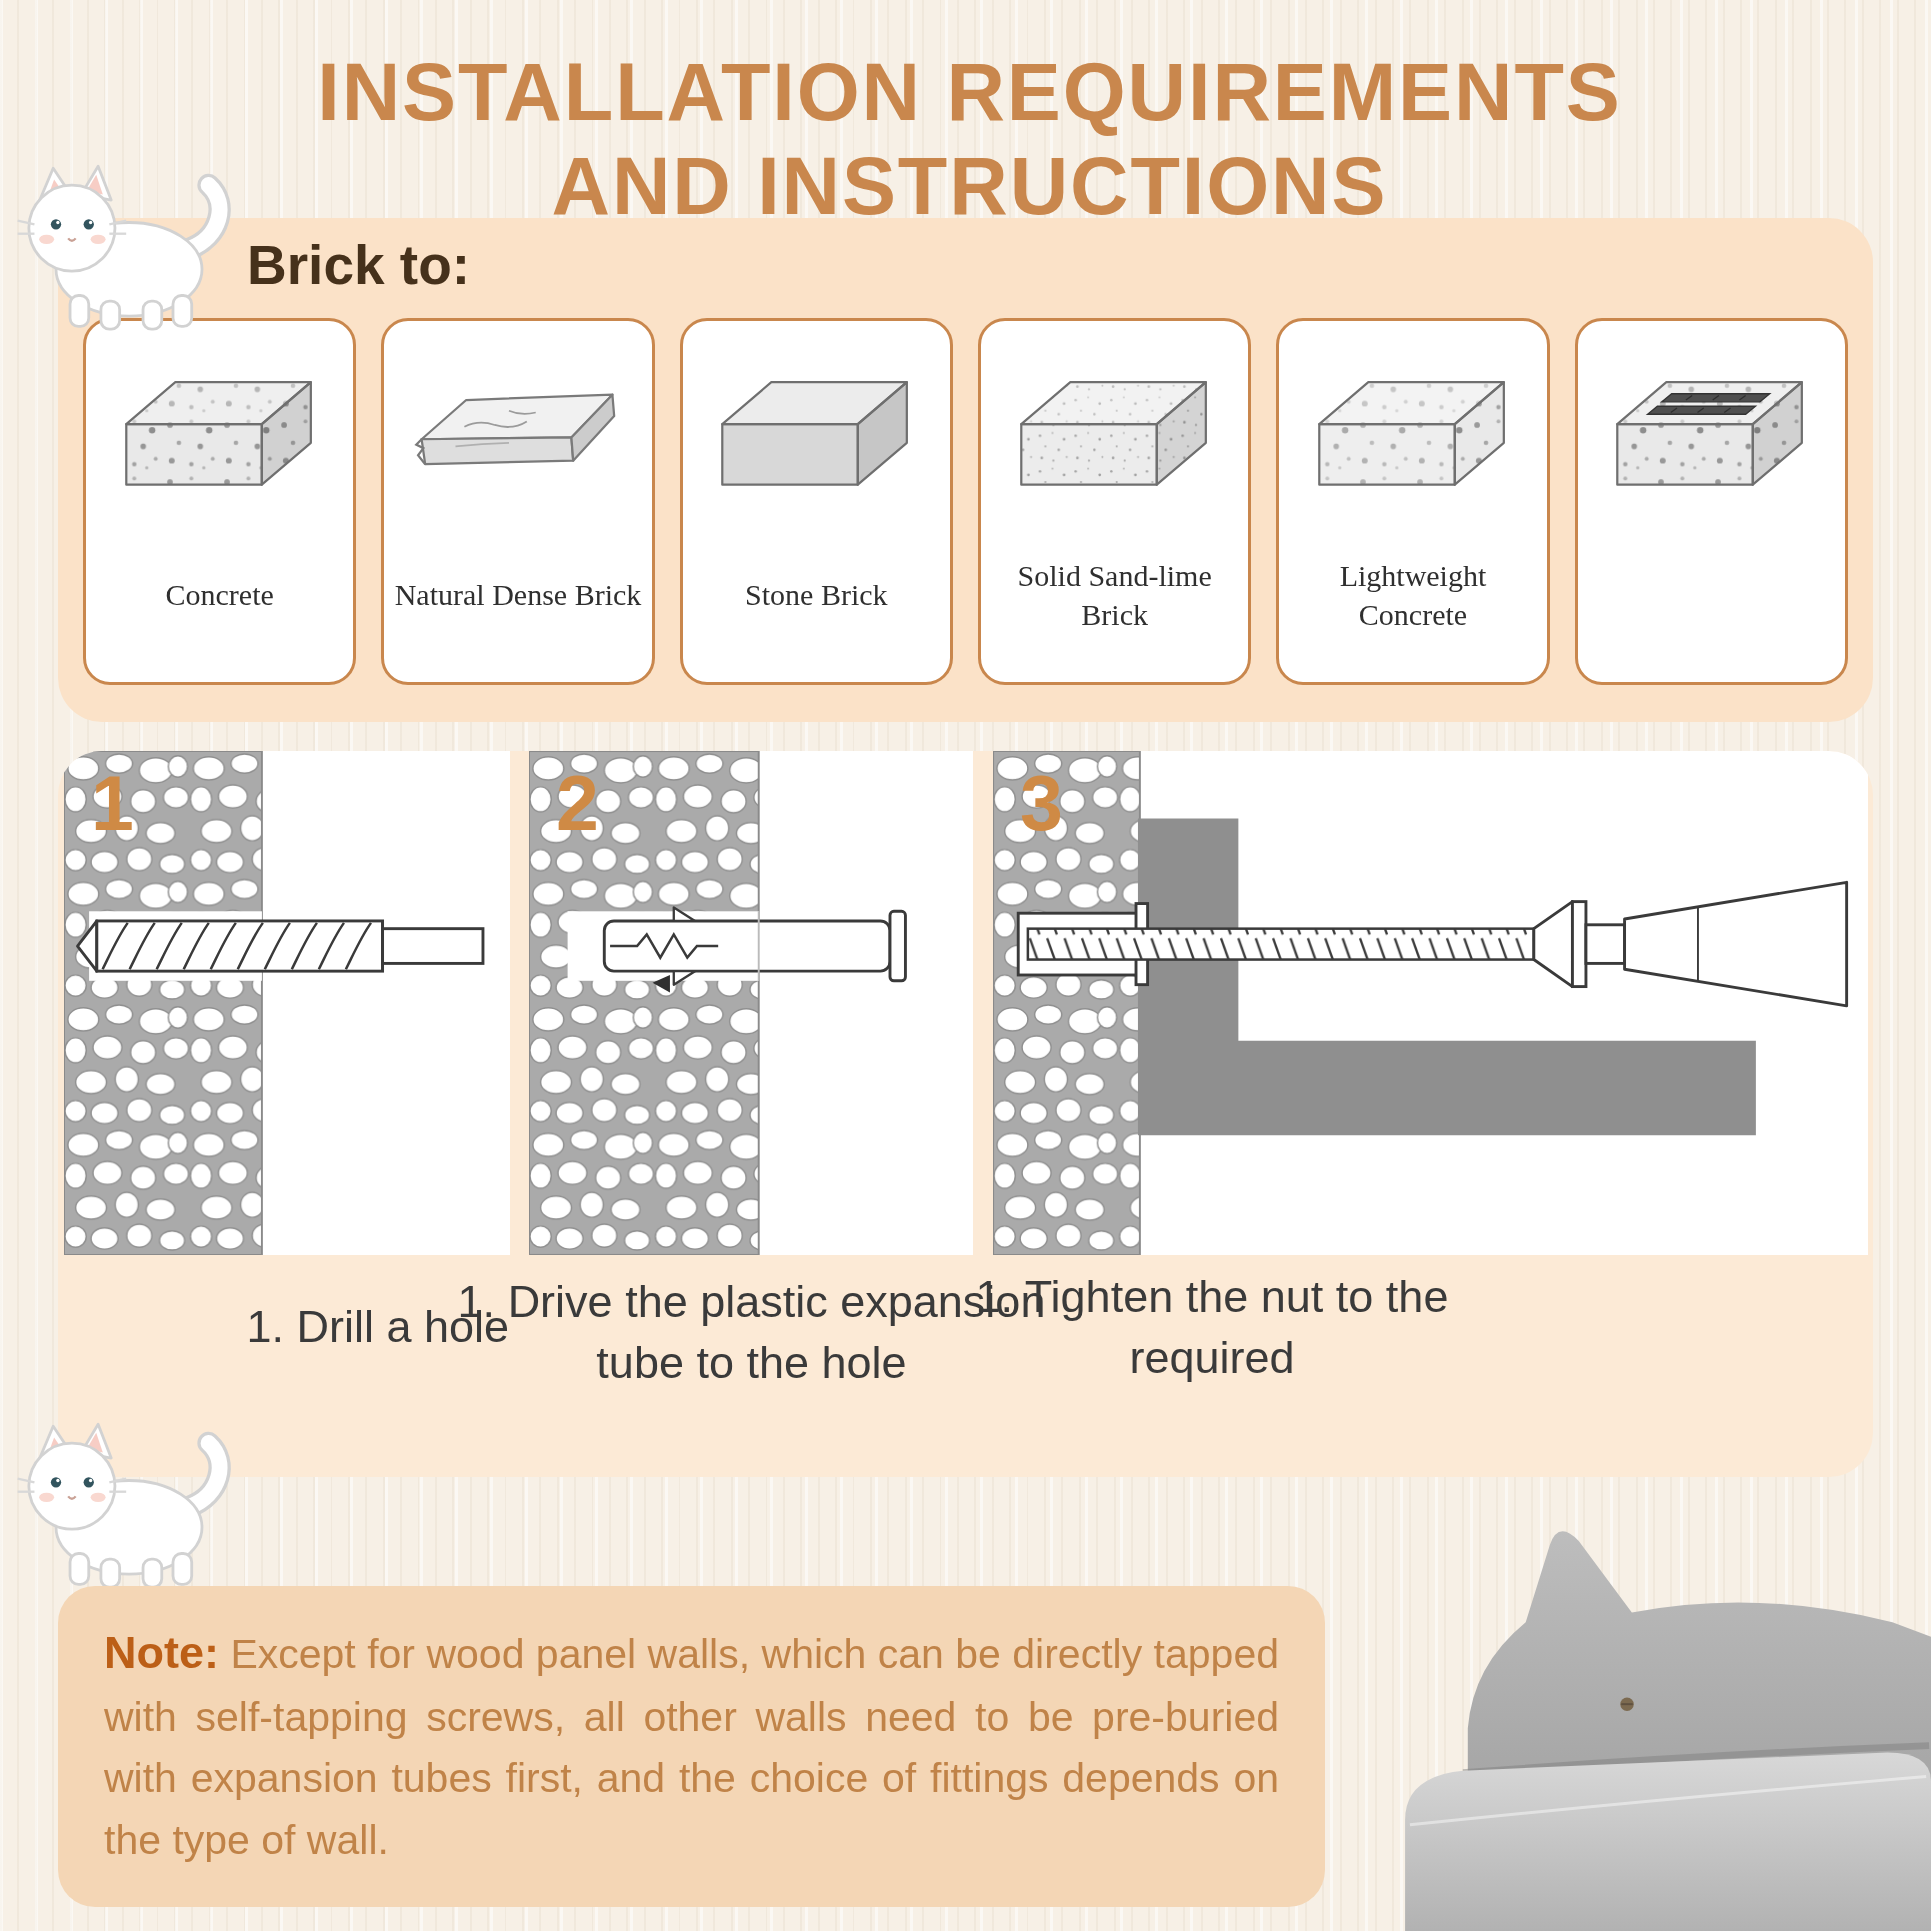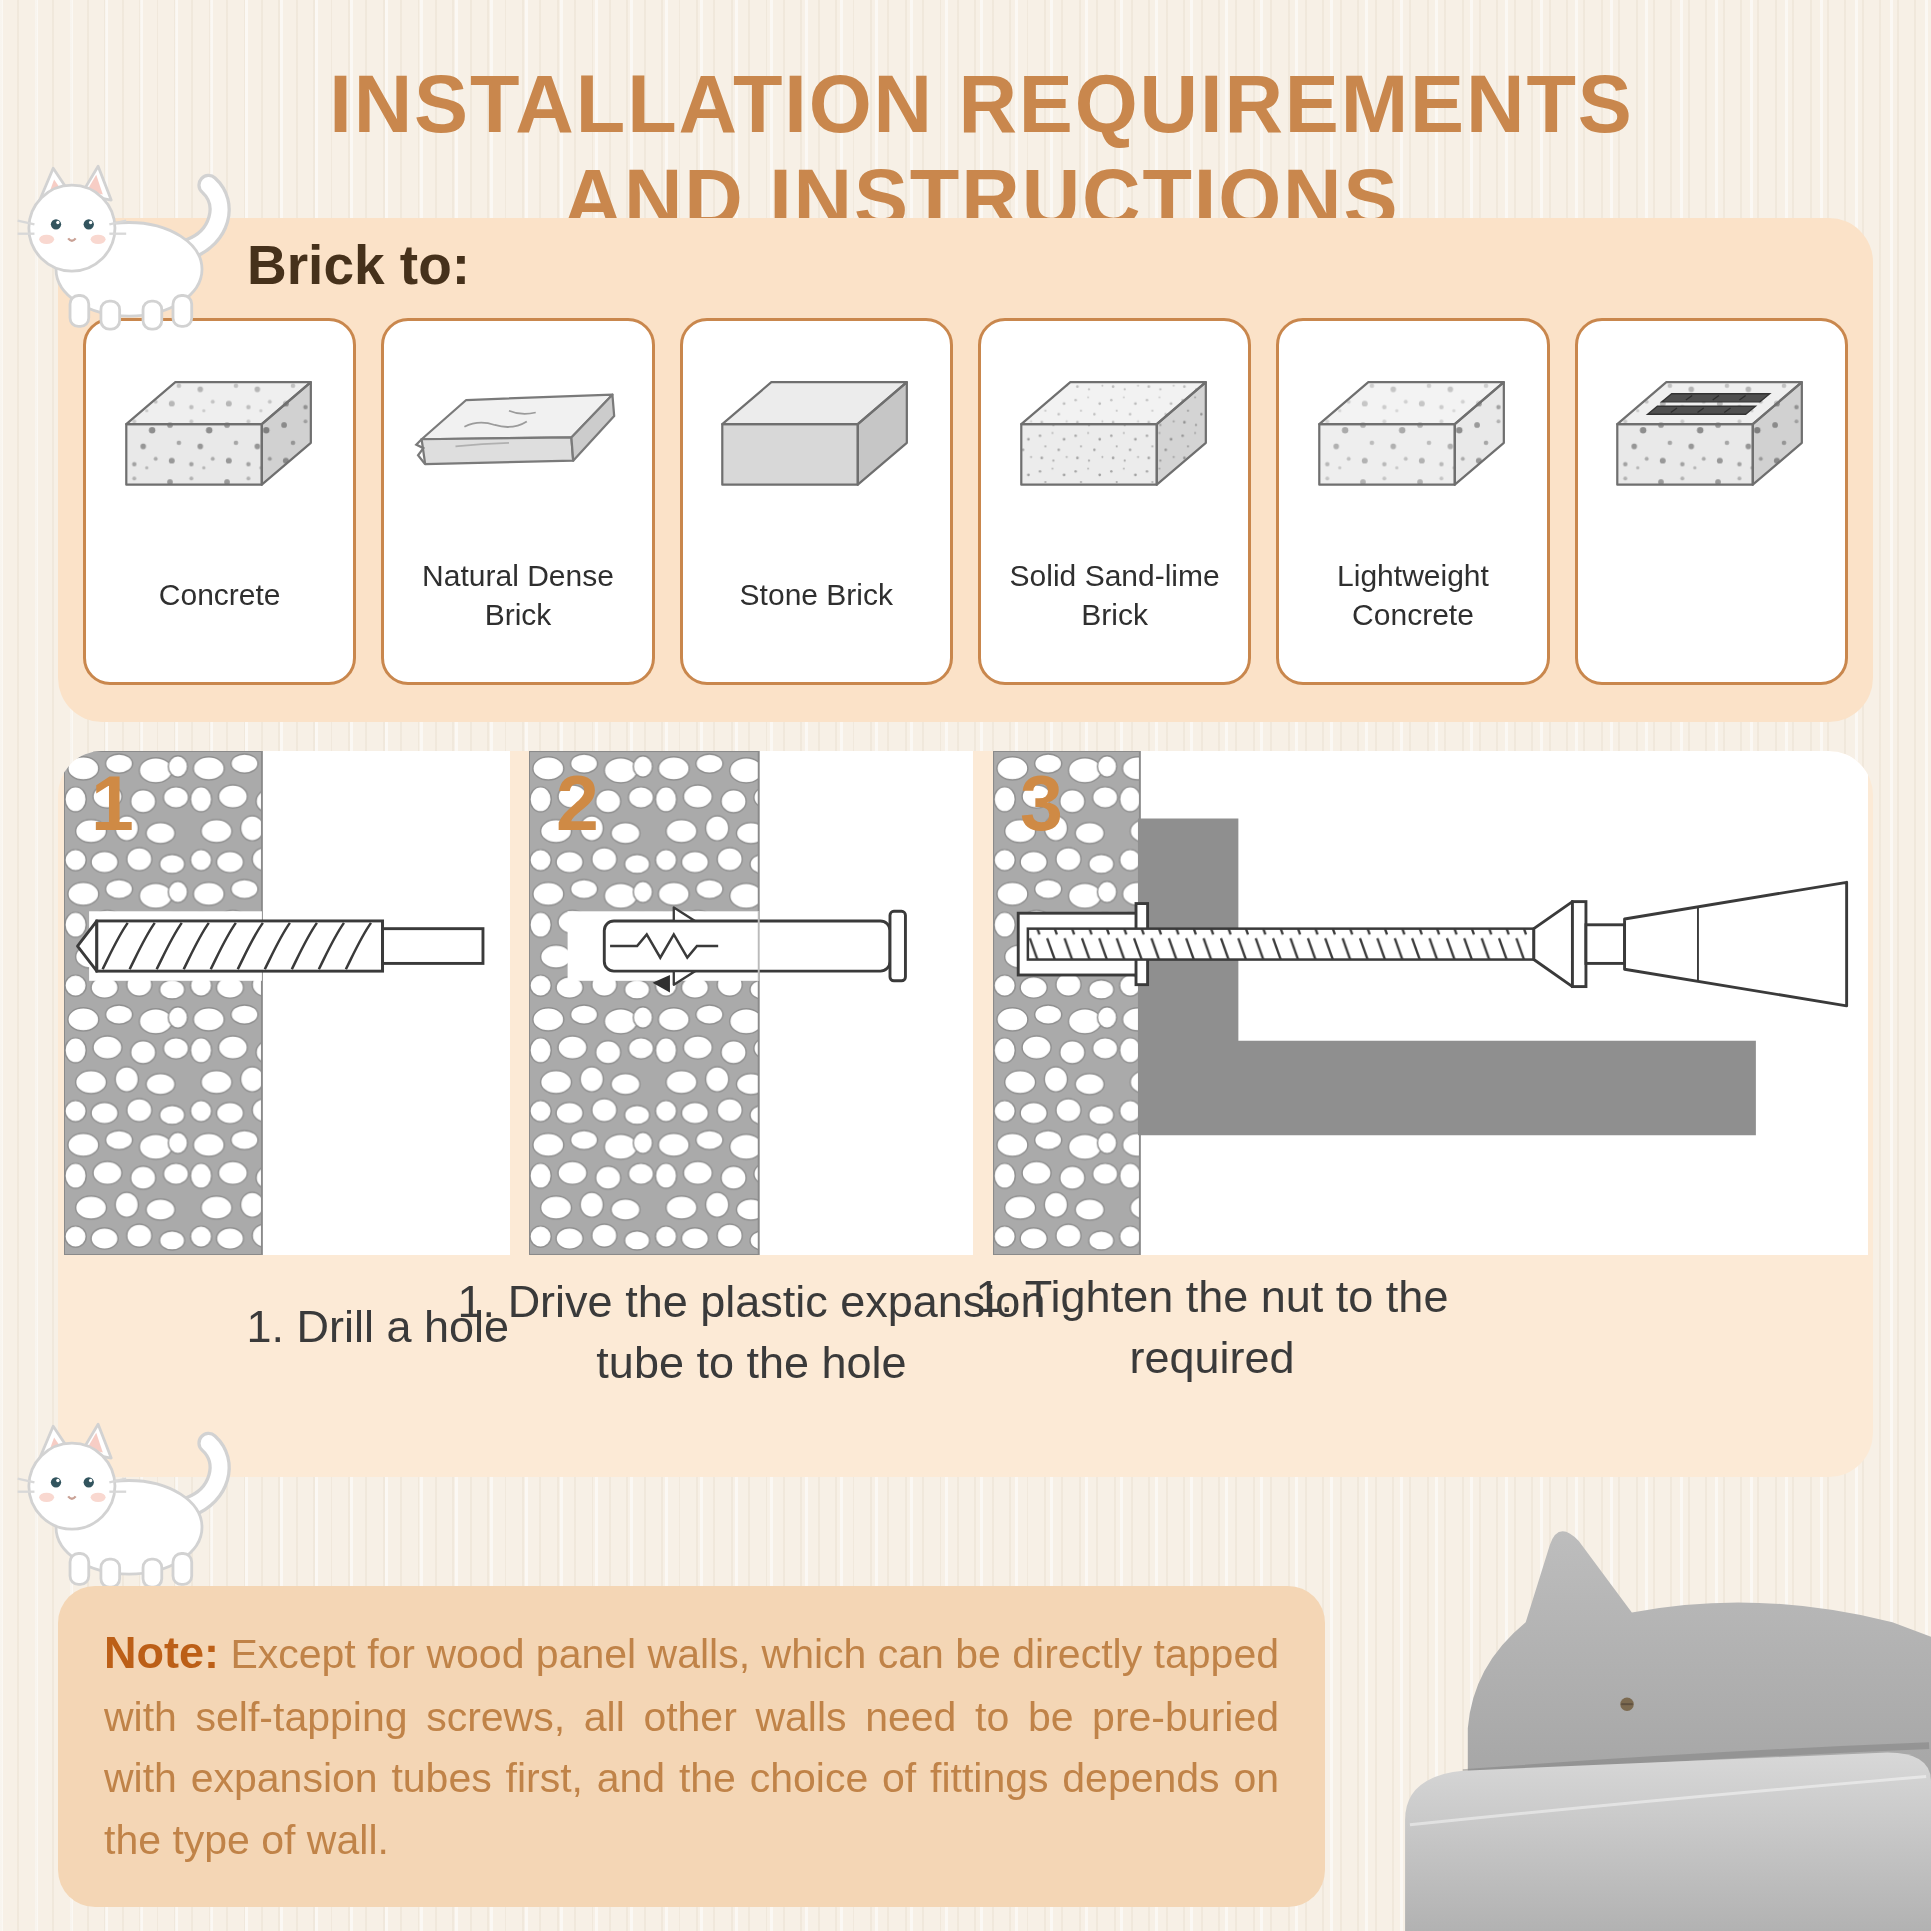--- a/index.html
+++ b/index.html
@@ -6,30 +6,30 @@
   body{font-family:"Liberation Sans",sans-serif;background:#f7f0e6;}
   .page{
     position:relative;width:1931px;height:1931px;overflow:hidden;
     background-color:#f7f0e6;
     background-image:
       repeating-linear-gradient(90deg, rgba(255,255,255,0.55) 0 2.9px, rgba(255,255,255,0) 2.9px 35px),
       repeating-linear-gradient(90deg, rgba(210,196,173,0.18) 0 1.9px, rgba(255,255,255,0) 1.9px 17.4px);
   }
   .title{
     position:absolute;top:42px;left:50%;transform:translateX(-50%);
-    width:1506px;margin:16px;text-align:center;
+    width:1506px;margin:4px;text-align:center;
     font-size:81px;font-weight:700;letter-spacing:1.9px;color:#c9874d;line-height:1.16;
   }
   .cat{position:absolute;width:234px;height:180px;}
   .cat-top{left:11.6px;top:154px;}
   .cat-bottom{left:11.6px;top:1412px;}
 
   .apply-panel{position:absolute;left:58px;top:218px;width:1815px;height:504px;background:#fbe2c8;border-radius:44px;}
   .apply-label{position:absolute;left:189px;top:15.4px;font-size:55px;font-weight:700;color:#46311b;}
-  .cards{position:absolute;left:25px;top:100px;width:1765px;height:367px;display:flex;gap:25px;}
+  .cards{position:absolute;left:25px;top:100px;width:1765px;height:367px;display:flex;gap:25px;font-family:Liberation Serif, serif;}
   .card{flex:1;background:#ffffff;border:3.9px solid #c9874d;border-radius:27px;display:flex;flex-direction:column;align-items:center;padding:25px 7.7px 11.6px;box-sizing:border-box;}
   .block-svg{width:92%;height:174px;flex:none;}
   .card-label{flex:1;display:flex;align-items:center;justify-content:center;text-align:center;font-size:30px;line-height:1.32;color:#2f2f2f;}
 
   .steps-panel{position:absolute;left:58px;top:751px;width:1815px;height:726px;background:#fcead6;border-radius:44px;overflow:hidden;}
   .step-img{position:absolute;top:0;background:#ffffff;}
   .step-img svg{width:100%;height:100%;display:block;}
   .step-img-1{left:5.8px;width:446px;height:504px;}
   .step-img-2{left:471px;width:444px;height:504px;}
   .step-img-3{left:935px;width:875px;height:504px;}

